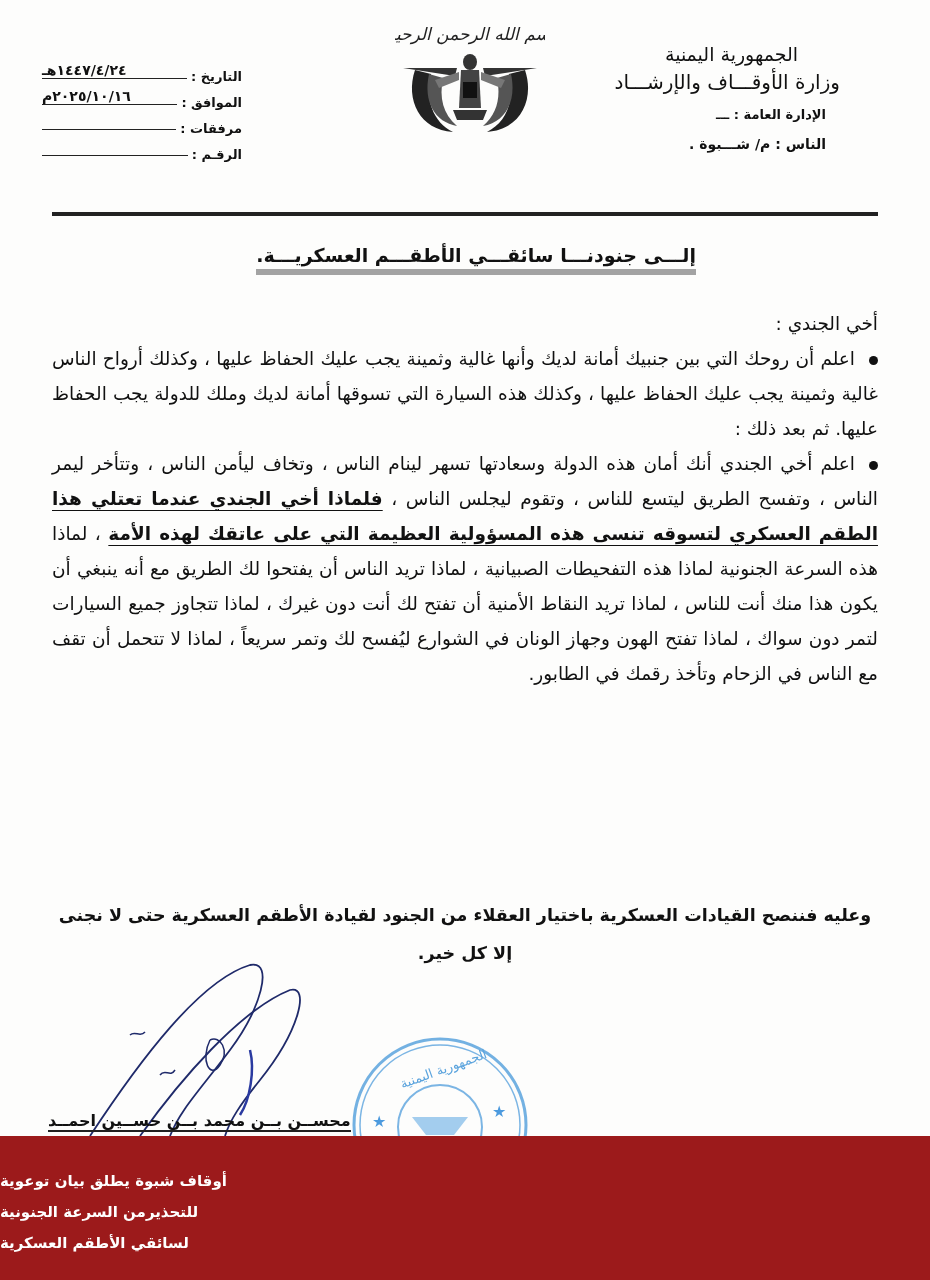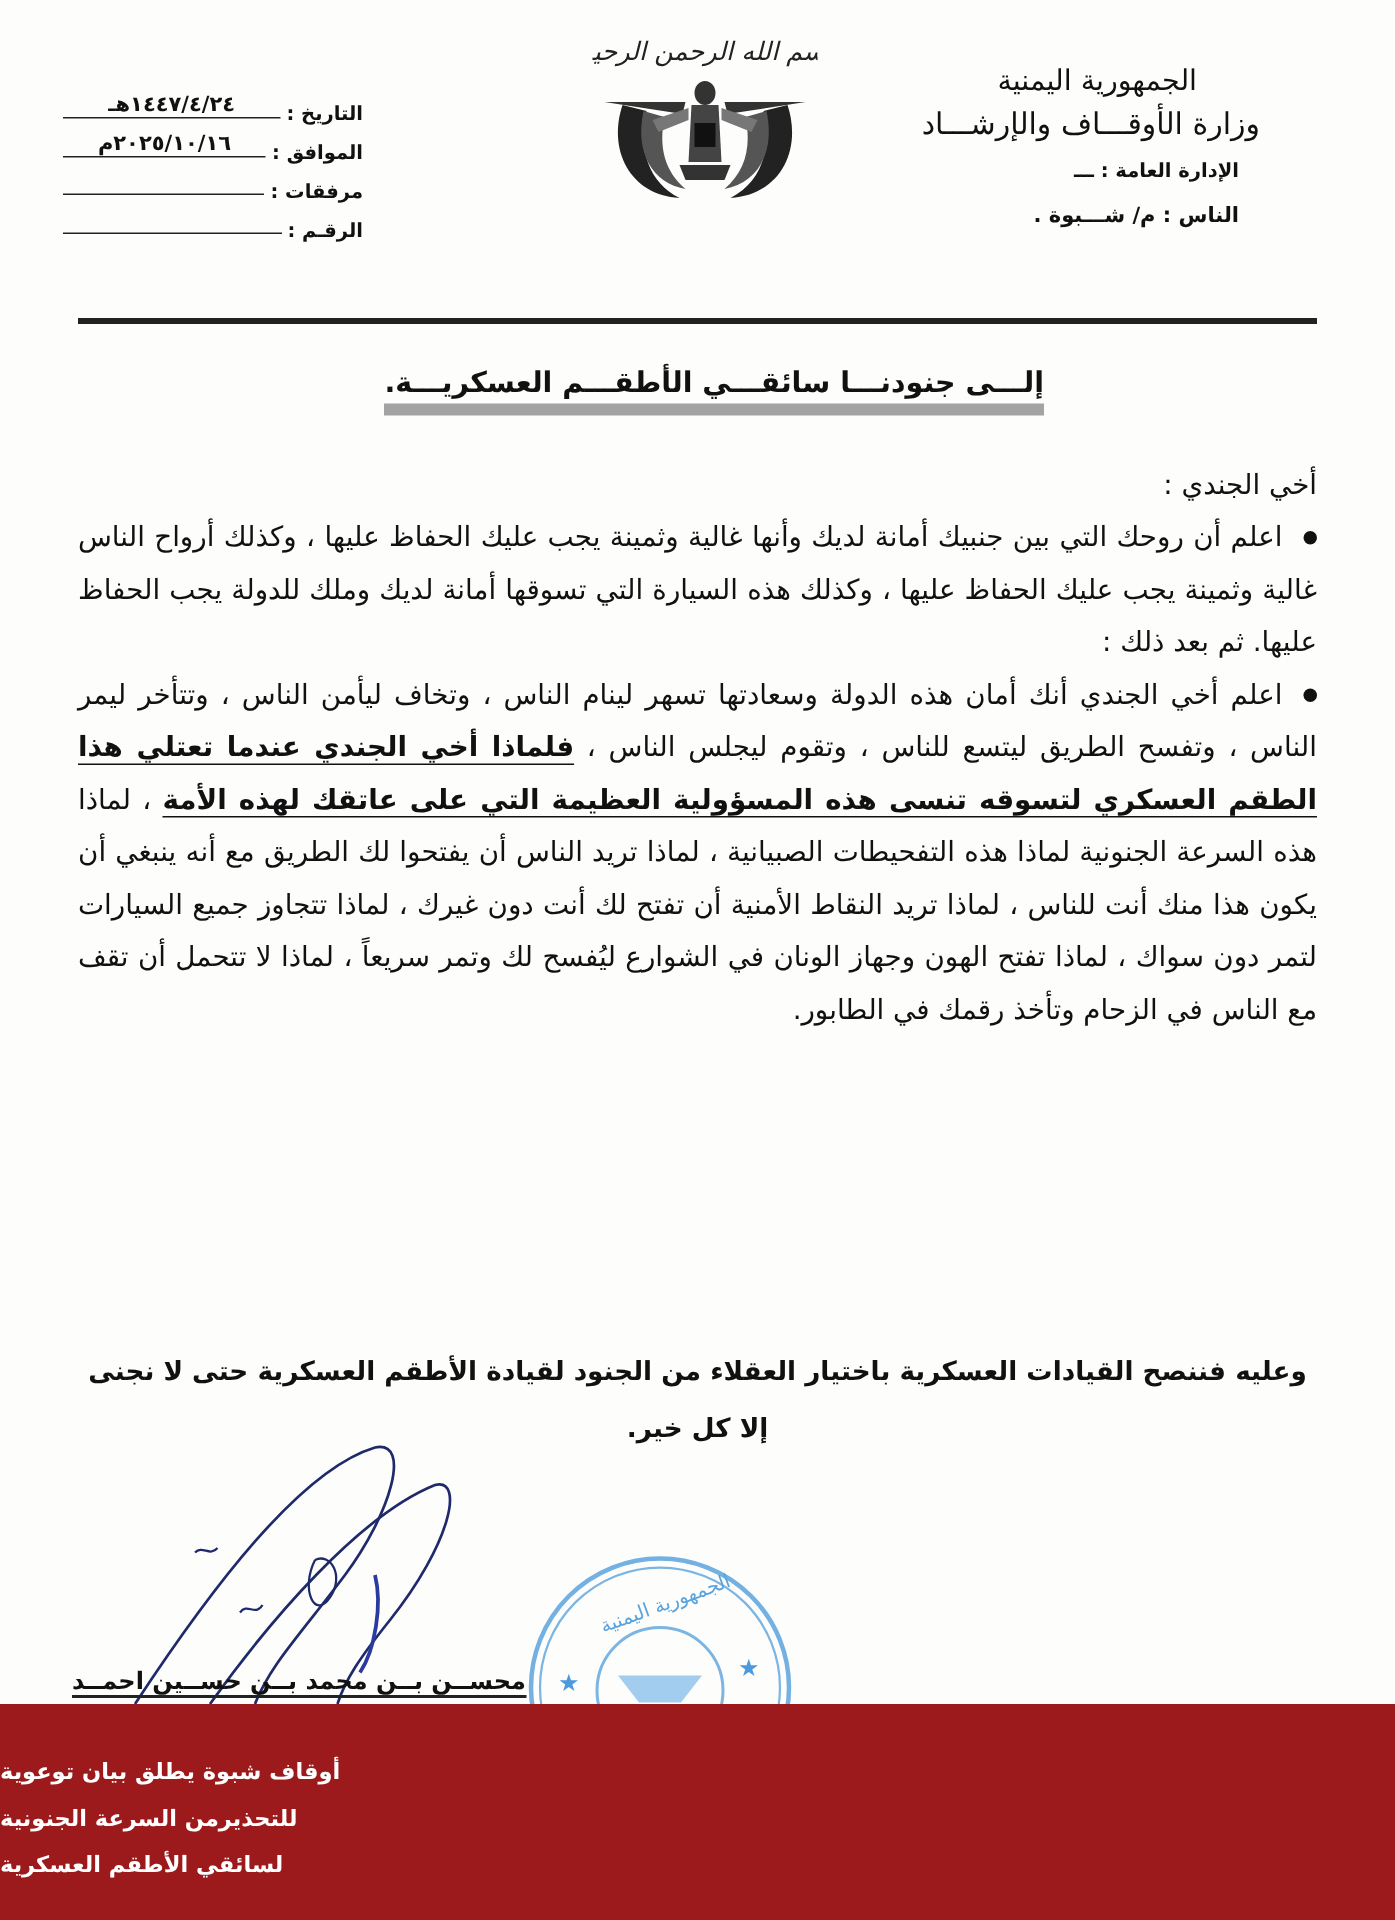--- a/index.html
+++ b/index.html
@@ -15,31 +15,31 @@
   .hdr-right { position:absolute; right:90px; top:40px; width:300px; direction:rtl; text-align:right; }
   .hdr-right .l1 { font-size:19px; margin-right:42px; line-height:28px; }
   .hdr-right .l2 { font-size:20px; line-height:28px; letter-spacing:0.5px; }
   .hdr-right .l3 { font-size:13px; font-weight:bold; line-height:30px; margin-right:14px; margin-top:4px; }
   .hdr-right .l4 { font-size:14px; font-weight:bold; line-height:28px; margin-right:14px; }
 
   
   .hdr-left { position:absolute; left:42px; top:58px; width:200px; direction:rtl; font-weight:bold; font-size:13px; }
   .hdr-left .row { display:flex; align-items:flex-end; height:26px; }
   .hdr-left .lbl { white-space:nowrap; }
-  .hdr-left .val { flex:1; border-bottom:1.5px solid #222; margin:0 4px 5px 0; text-align:center; font-size:14px; line-height:14px; padding-bottom:1px; direction:rtl; }
+  .hdr-left .val { flex:1; border-bottom:1.5px solid #222; margin:0 4px 5px 0; text-align:left; font-size:14px; line-height:14px; padding-bottom:1px; direction:rtl; }
   .hdr-left .val.empty { margin-bottom:6px; }
 
   
   .emblem { position:absolute; left:395px; top:10px; width:150px; height:130px; }
 
   .rule { position:absolute; left:52px; right:52px; top:212px; height:4px; background:#222; }
 
   .title {
     position:absolute; right:234px; top:244px; direction:rtl;
-    font-size:19px; font-weight:bold; border-bottom:8px solid #a3a3a3; padding-bottom:3px; letter-spacing:1px;
+    font-size:19px; font-weight:bold; border-bottom:6px solid #a3a3a3; padding-bottom:3px; letter-spacing:1px;
   }
 
   .body-text { position:absolute; left:52px; right:52px; top:306px; direction:rtl; text-align:justify; font-size:18.5px; line-height:35px; }
   .greeting { margin:0 0 0 0; }
   .bullets { list-style:none; margin:0; padding:0; }
   .bullets li { position:relative; padding-right:0; text-indent:0; margin:0; }
   .bullets li .dot { display:inline-block; width:9px; height:9px; border-radius:50%; background:#111; margin-left:14px; vertical-align:middle; }
   .ul-strong { font-weight:bold; text-decoration:underline; text-underline-offset:5px; }
   .para { margin-top:6px; }
 

